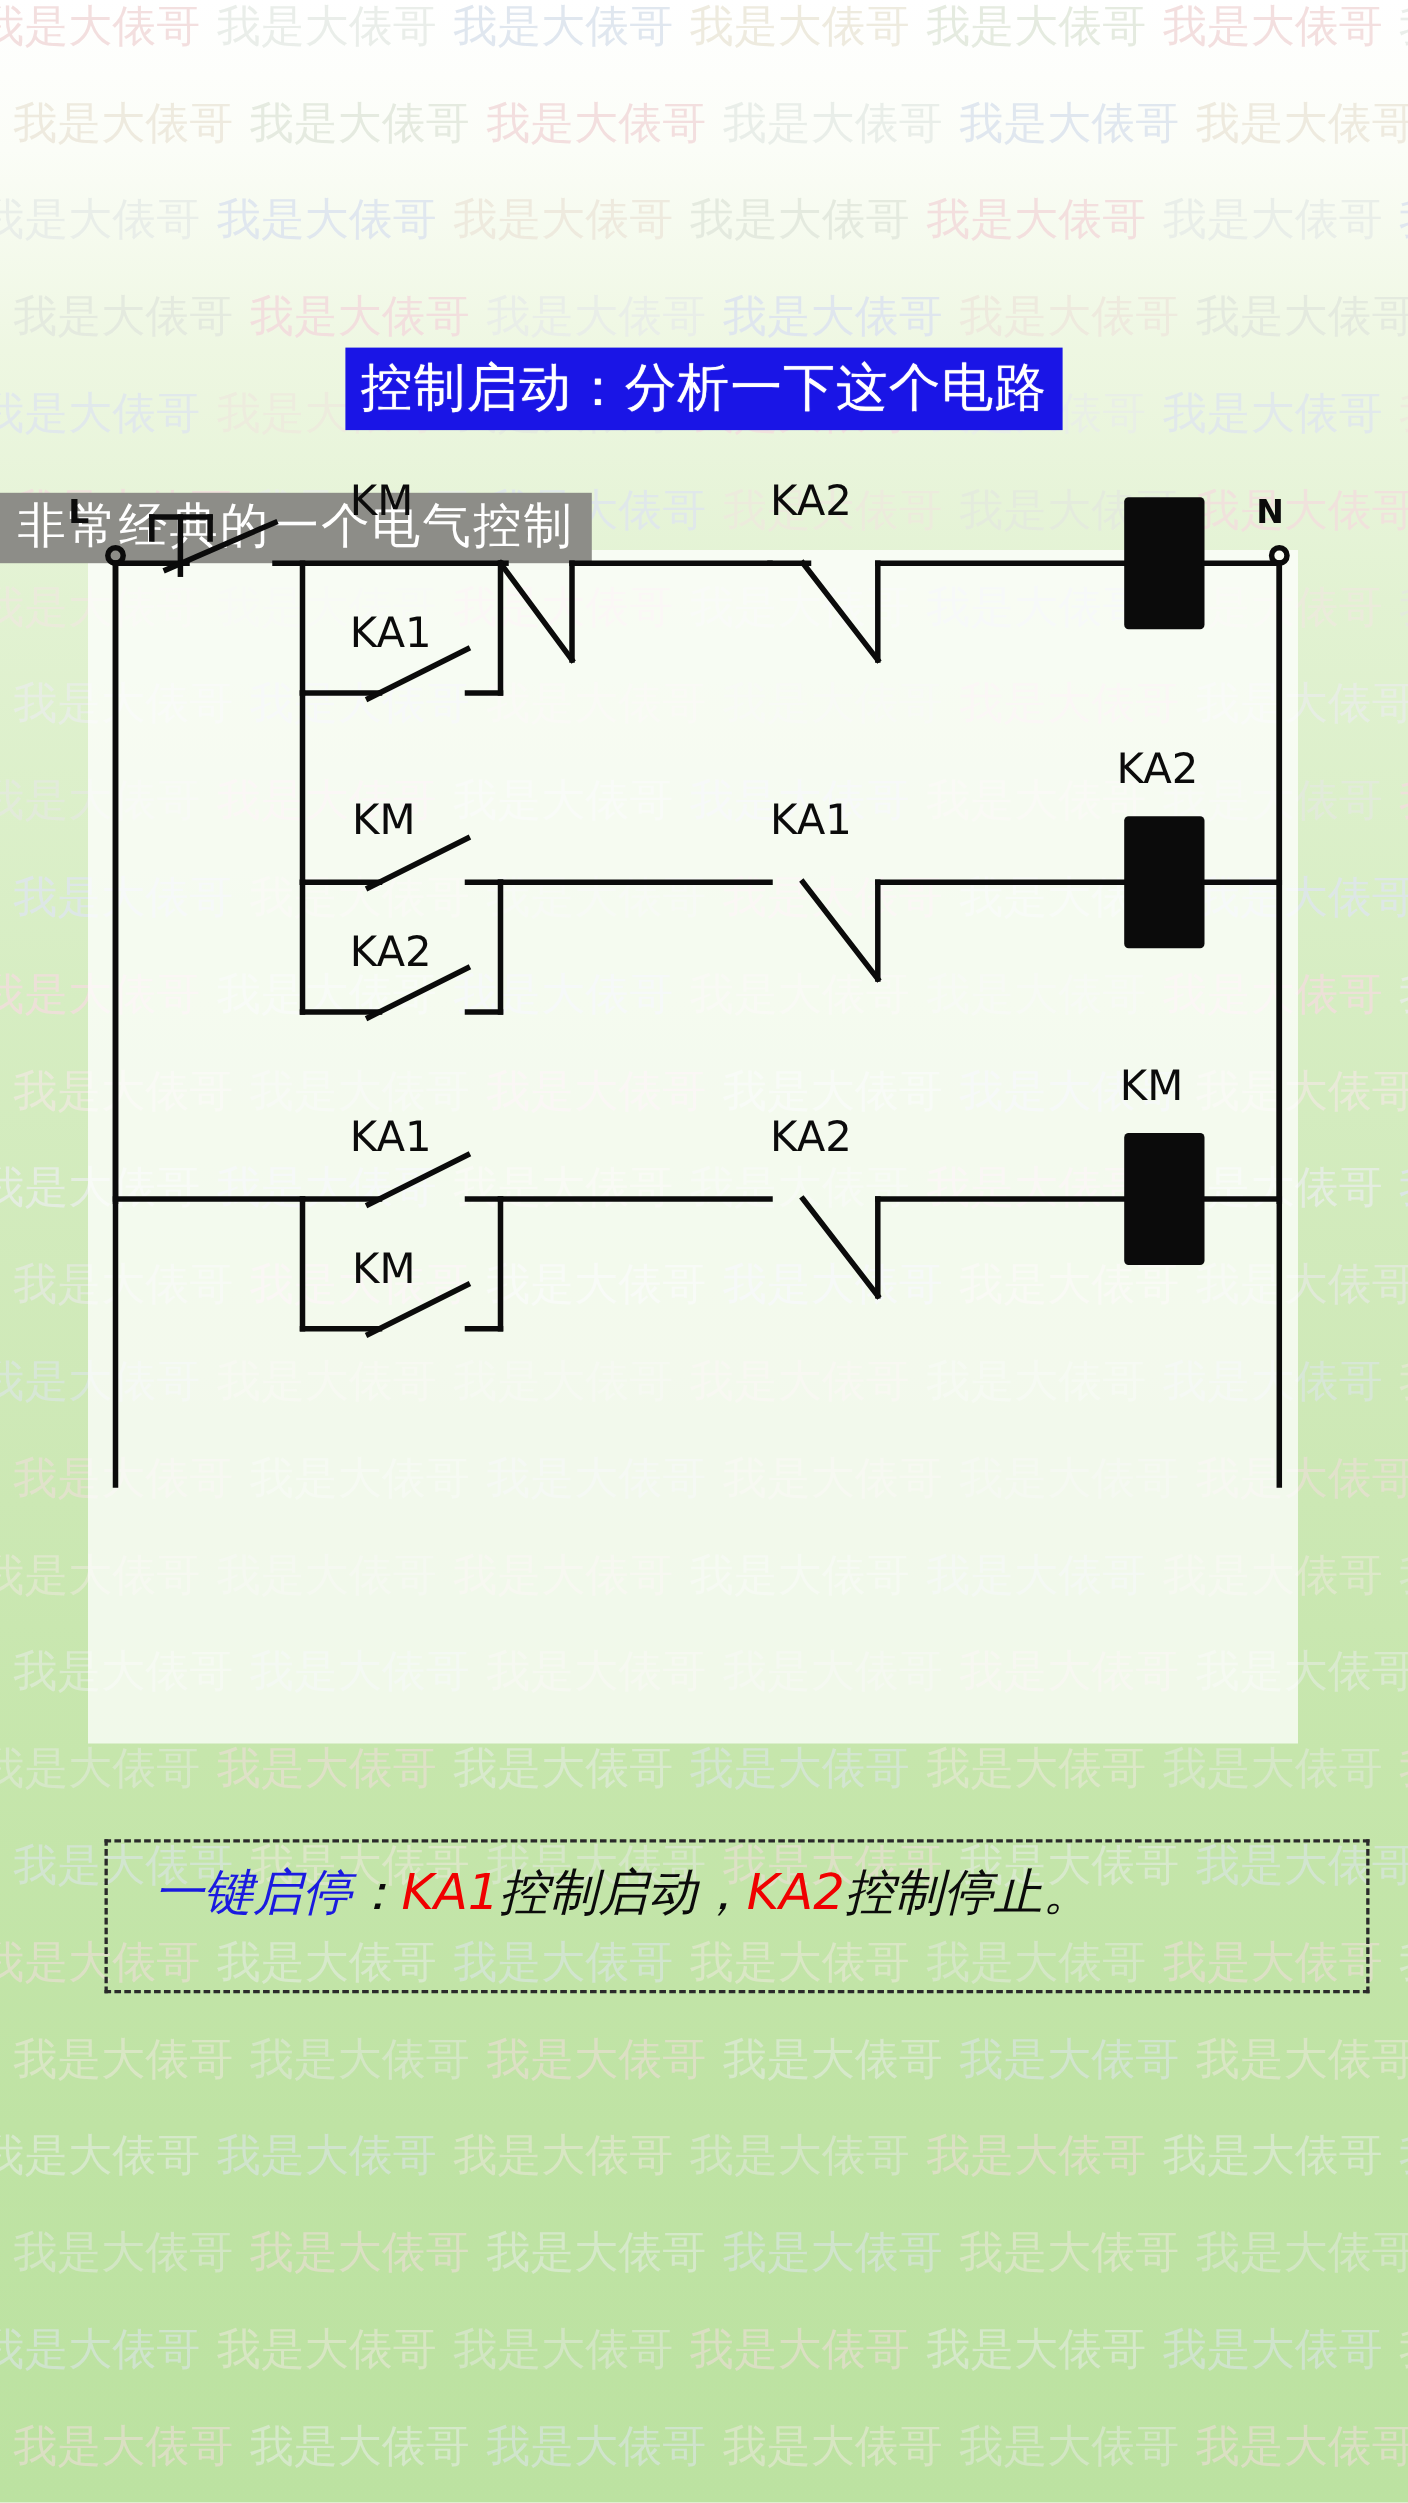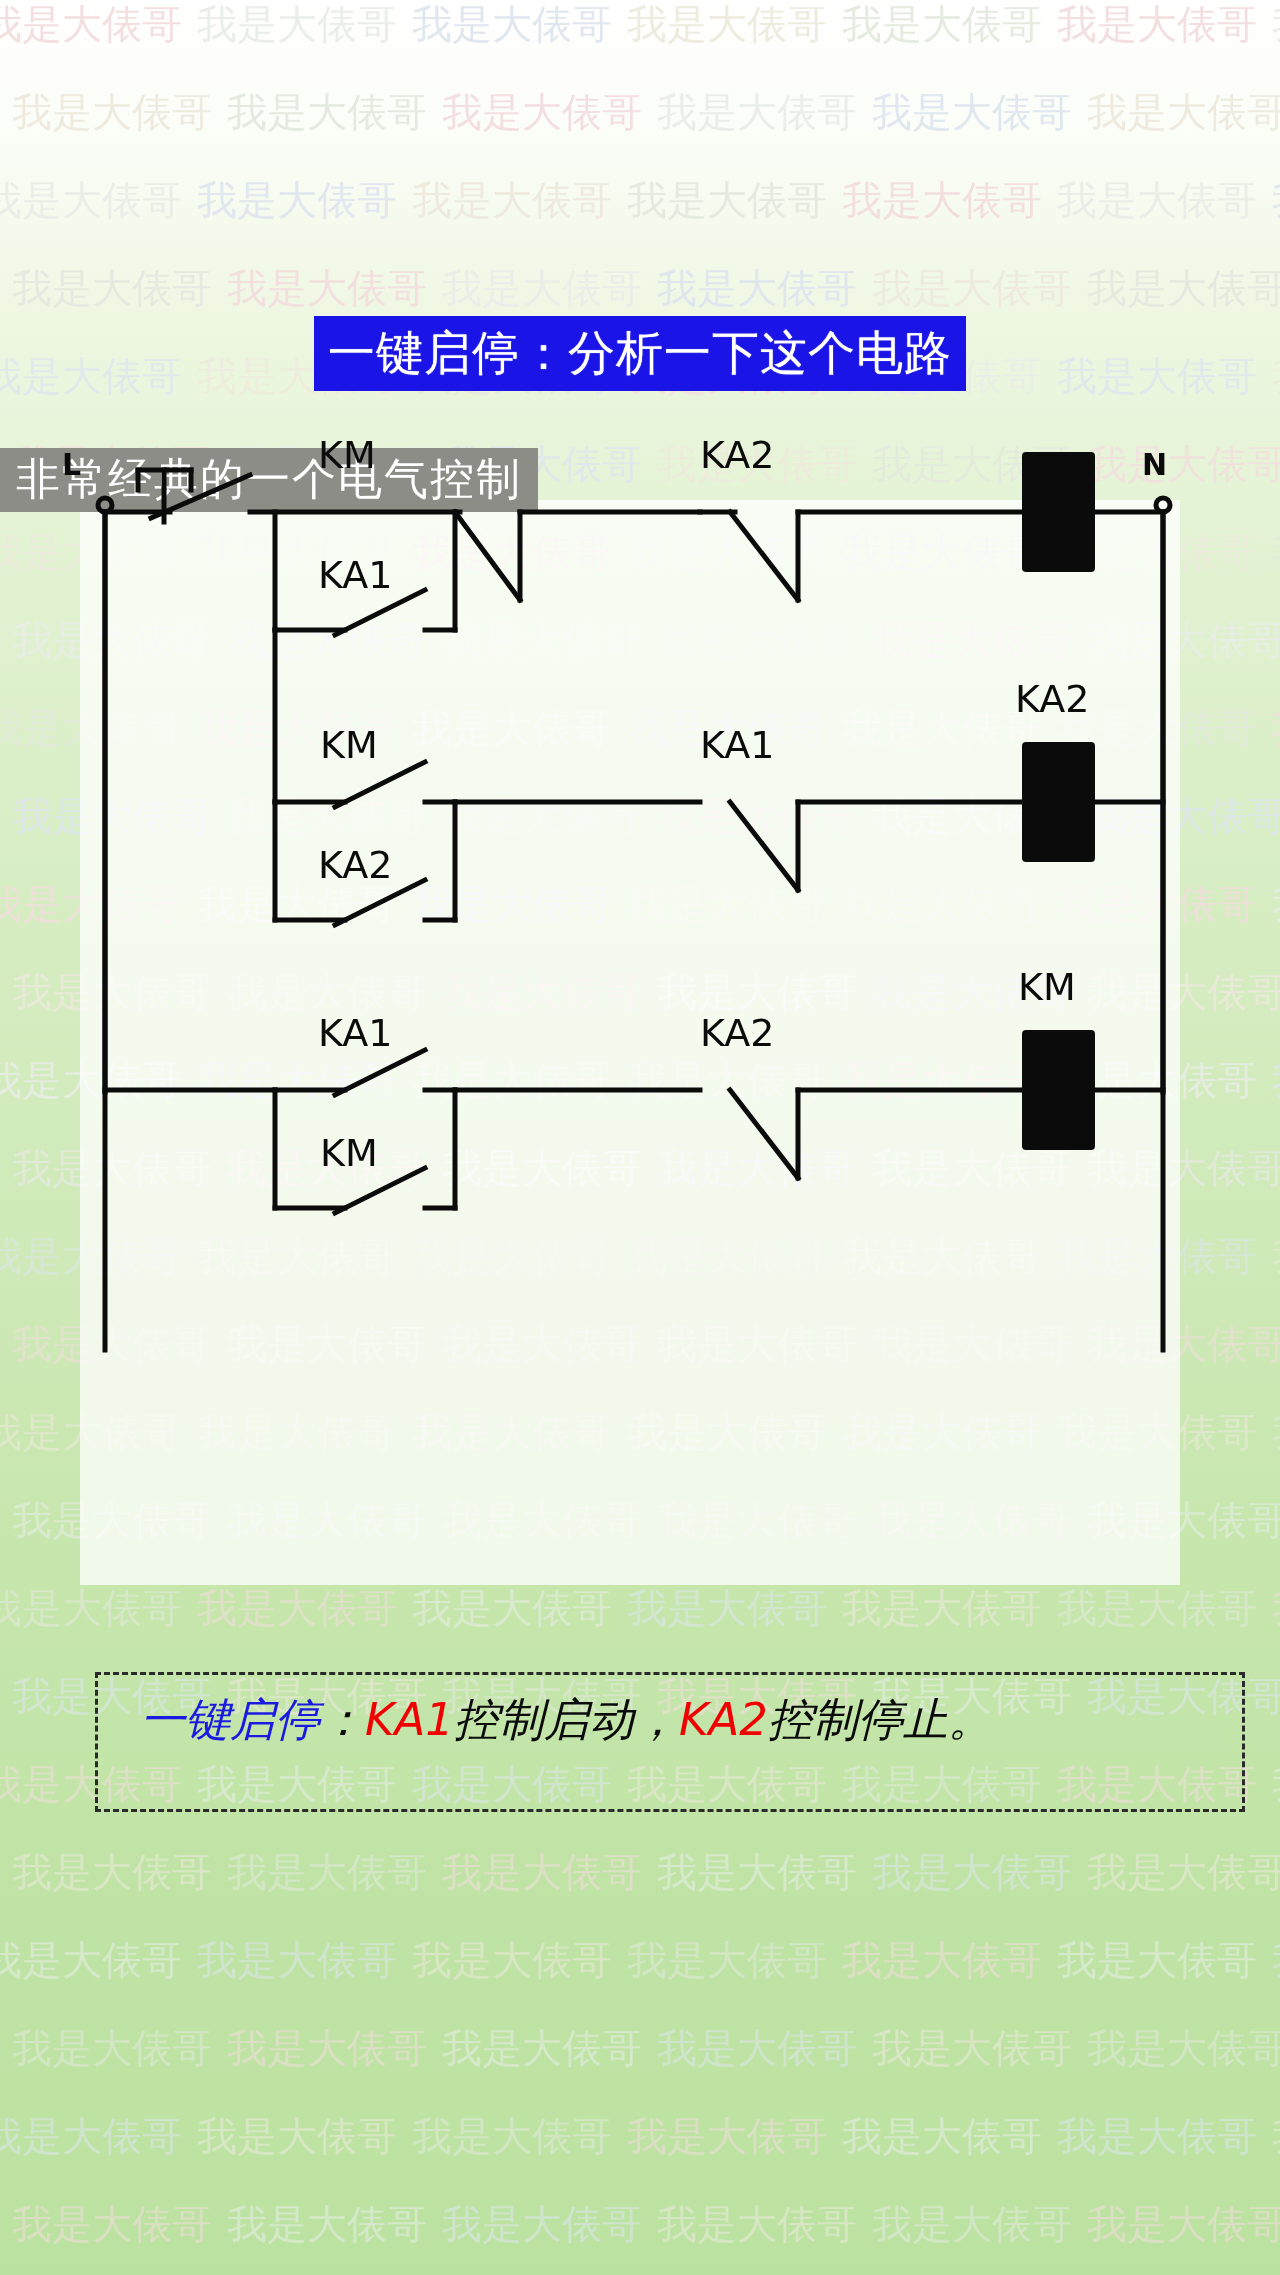--- a/index.html
+++ b/index.html
@@ -78,21 +78,21 @@
     <div class="wmrow" style="top: 1852px; left: 12px;"><span class="wmcell" style="color: rgb(238, 234, 222); opacity: 0.55;">我是大俵哥</span><span class="wmcell" style="color: rgb(228, 234, 223); opacity: 0.55;">我是大俵哥</span><span class="wmcell" style="color: rgb(243, 222, 222); opacity: 0.55;">我是大俵哥</span><span class="wmcell" style="color: rgb(233, 238, 233); opacity: 0.55;">我是大俵哥</span><span class="wmcell" style="color: rgb(223, 230, 239); opacity: 0.55;">我是大俵哥</span><span class="wmcell" style="color: rgb(238, 234, 222); opacity: 0.55;">我是大俵哥</span></div>
     <div class="wmrow" style="top: 1940px; left: -18px;"><span class="wmcell" style="color: rgb(233, 238, 233); opacity: 0.55;">我是大俵哥</span><span class="wmcell" style="color: rgb(223, 230, 239); opacity: 0.55;">我是大俵哥</span><span class="wmcell" style="color: rgb(238, 234, 222); opacity: 0.55;">我是大俵哥</span><span class="wmcell" style="color: rgb(228, 234, 223); opacity: 0.55;">我是大俵哥</span><span class="wmcell" style="color: rgb(243, 222, 222); opacity: 0.55;">我是大俵哥</span><span class="wmcell" style="color: rgb(233, 238, 233); opacity: 0.55;">我是大俵哥</span><span class="wmcell" style="color: rgb(223, 230, 239); opacity: 0.55;">我是大俵哥</span></div>
     <div class="wmrow" style="top: 2028px; left: 12px;"><span class="wmcell" style="color: rgb(228, 234, 223); opacity: 0.55;">我是大俵哥</span><span class="wmcell" style="color: rgb(243, 222, 222); opacity: 0.55;">我是大俵哥</span><span class="wmcell" style="color: rgb(233, 238, 233); opacity: 0.55;">我是大俵哥</span><span class="wmcell" style="color: rgb(223, 230, 239); opacity: 0.55;">我是大俵哥</span><span class="wmcell" style="color: rgb(238, 234, 222); opacity: 0.55;">我是大俵哥</span><span class="wmcell" style="color: rgb(228, 234, 223); opacity: 0.55;">我是大俵哥</span></div>
     <div class="wmrow" style="top: 2116px; left: -18px;"><span class="wmcell" style="color: rgb(223, 230, 239); opacity: 0.55;">我是大俵哥</span><span class="wmcell" style="color: rgb(238, 234, 222); opacity: 0.55;">我是大俵哥</span><span class="wmcell" style="color: rgb(228, 234, 223); opacity: 0.55;">我是大俵哥</span><span class="wmcell" style="color: rgb(243, 222, 222); opacity: 0.55;">我是大俵哥</span><span class="wmcell" style="color: rgb(233, 238, 233); opacity: 0.55;">我是大俵哥</span><span class="wmcell" style="color: rgb(223, 230, 239); opacity: 0.55;">我是大俵哥</span><span class="wmcell" style="color: rgb(238, 234, 222); opacity: 0.55;">我是大俵哥</span></div>
     <div class="wmrow" style="top: 2204px; left: 12px;"><span class="wmcell" style="color: rgb(243, 222, 222); opacity: 0.55;">我是大俵哥</span><span class="wmcell" style="color: rgb(233, 238, 233); opacity: 0.55;">我是大俵哥</span><span class="wmcell" style="color: rgb(223, 230, 239); opacity: 0.55;">我是大俵哥</span><span class="wmcell" style="color: rgb(238, 234, 222); opacity: 0.55;">我是大俵哥</span><span class="wmcell" style="color: rgb(228, 234, 223); opacity: 0.55;">我是大俵哥</span><span class="wmcell" style="color: rgb(243, 222, 222); opacity: 0.55;">我是大俵哥</span></div>
   </div>
 
 <div id="panel"></div>
 
 <div class="title-wrap">
-  <span class="title-bar">一键启停：分析一下这个电路</span>
+  <span class="title-bar">控制启动：分析一下这个电路</span>
 </div>
 <div class="sub-wrap">
   <span class="sub-bar">非常经典的一个电气控制</span>
 </div>
 
 <div id="svgwrap">
 <svg width="1280" height="1160" viewBox="0 0 1280 1160" xmlns="http://www.w3.org/2000/svg">
 
   <text class="lblrail" x="62" y="35">L</text>
   <text class="lblrail" x="1142" y="35">N</text>

